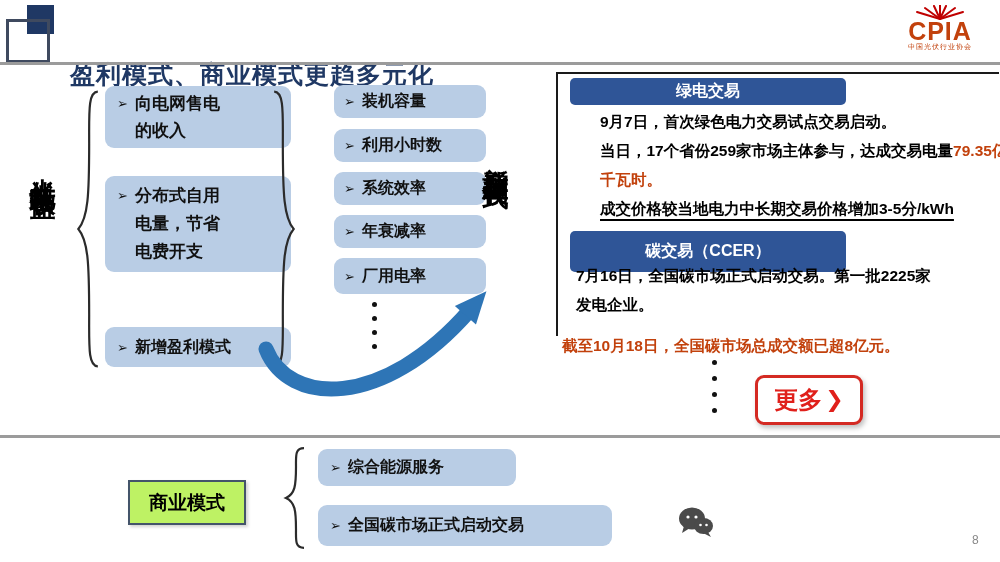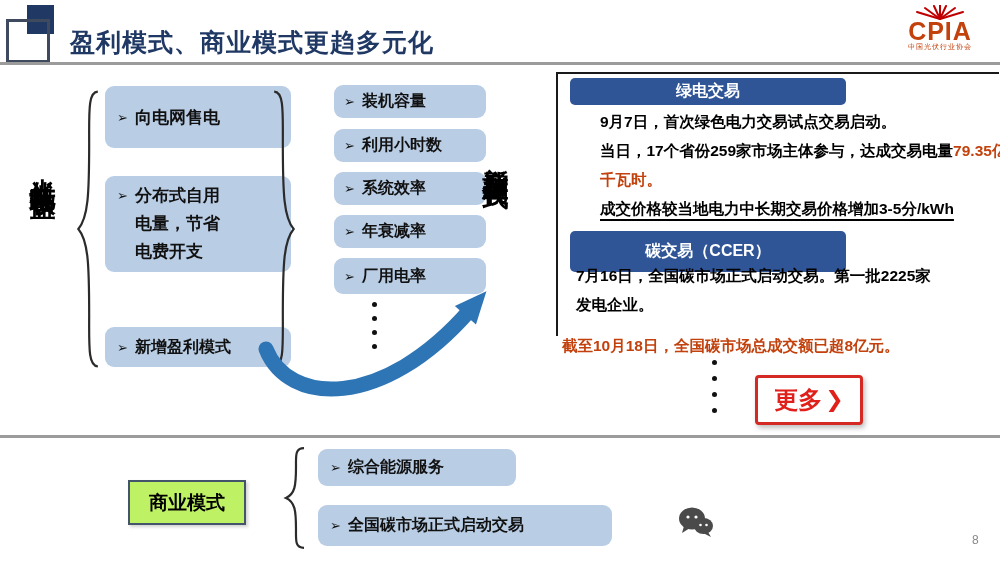--- a/index.html
+++ b/index.html
@@ -1,33 +1,33 @@
 <!DOCTYPE html>
 <html><head>
 <meta charset="utf-8">
 <style>
   html,body{margin:0;padding:0;background:#fff;}
   .slide{position:relative;width:1000px;height:562px;background:#fff;overflow:hidden;
          font-family:"Liberation Sans","DejaVu Sans",sans-serif;}
   .abs{position:absolute;}
   .rule{background:#9b9b9b;height:2.5px;left:0;width:1000px;}
-  .title{font-size:25px;font-weight:bold;color:#1F3864;letter-spacing:1px;white-space:nowrap;}
+  .title{font-size:25px;font-weight:bold;color:#1F3864;letter-spacing:1px;white-space:nowrap;margin-top:32px;}
   .pill{background:#B9CDE5;border-radius:9px;font-weight:bold;color:#111;display:flex;align-items:center;}
   .pill .row{display:flex;align-items:flex-start;}
   .blt{margin-right:7px;font-size:13px;line-height:inherit;}
   .bar{background:#2F5597;color:#fff;font-weight:bold;font-size:16px;text-align:center;
        border-radius:5px;display:flex;align-items:center;justify-content:center;}
   .vtext{writing-mode:vertical-rl;text-orientation:upright;font-weight:bold;color:#000;
          letter-spacing:3px;white-space:nowrap;}
   .bline{font-size:15.5px;font-weight:bold;color:#000;line-height:29px;white-space:nowrap;}
   .red{color:#c2410c;}
   .uline{text-decoration:underline;text-underline-offset:5px;text-decoration-thickness:1.5px;}
   .dotcol{display:flex;flex-direction:column;align-items:center;}
   .dot{width:5px;height:5px;border-radius:50%;background:#111;}
-  .morebtn{border:3.5px solid #d42a23;border-radius:4px;background:#fff;display:flex;
+  .morebtn{border:3.5px solid #d42a23;border-radius:9px;background:#fff;display:flex;
            align-items:center;justify-content:center;gap:3px;color:#e0201b;font-weight:bold;
            font-size:24px;box-shadow:2px 3px 5px rgba(0,0,0,.25);cursor:pointer;}
   .bizbox{background:#bef264;border:2.5px solid #44546A;display:flex;align-items:center;justify-content:center;
           font-size:19px;font-weight:bold;color:#000;box-shadow:2px 2px 3px rgba(0,0,0,.18);}
   .wmtext{font-size:25px;color:#454545;white-space:nowrap;}
   .logo{width:112px;text-align:center;color:#c2410c;}
   .logo .cpia{font-size:25px;font-weight:900;letter-spacing:1px;line-height:22px;}
   .logo .sub{font-size:7px;letter-spacing:1px;line-height:9px;}
   svg{display:block;}
 </style>
@@ -62,20 +62,21 @@
 
   <svg class="abs" style="left:74px;top:86px;" width="26" height="286" viewBox="0 0 24 100" preserveAspectRatio="none">
     <path d="M22 2 C13 2 14 9 14 20 C14 38 13 46 4 50 C13 54 14 62 14 80 C14 91 13 98 22 98" fill="none" stroke="#2b2b2b" stroke-width="2.2" vector-effect="non-scaling-stroke"></path>
   </svg>
 
   <div class="pill abs" style="left:105px;top:86px;width:162px;height:62px;padding:0 12px;font-size:17px;line-height:27px;">
     <div class="row">
       <span class="blt">➢</span>
       <div class="lines">
         <div>向电网售电</div>
+        <div>的收入</div>
       </div>
     </div>
   </div>
 
   <div class="pill abs" style="left:105px;top:176px;width:162px;height:96px;padding:0 12px;font-size:17px;line-height:28px;">
     <div class="row">
       <span class="blt">➢</span>
       <div class="lines">
         <div>分布式自用</div>
         <div>电量，节省</div>

